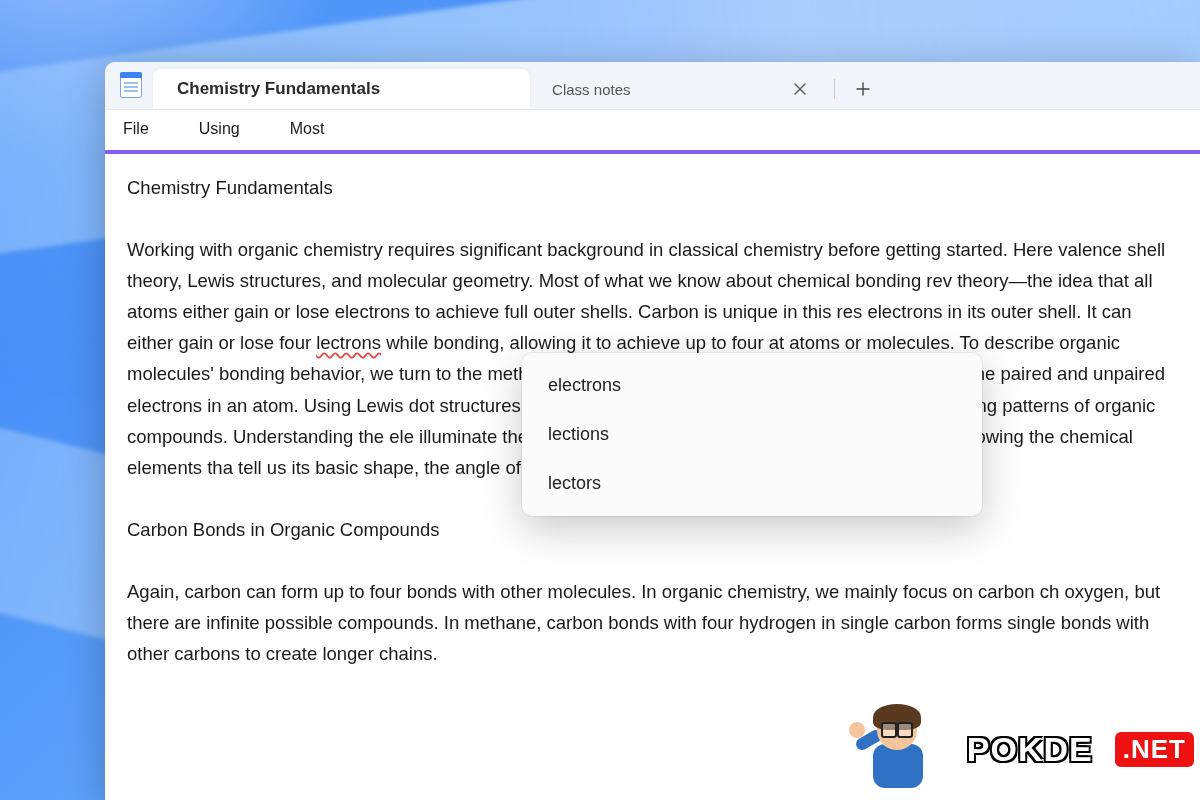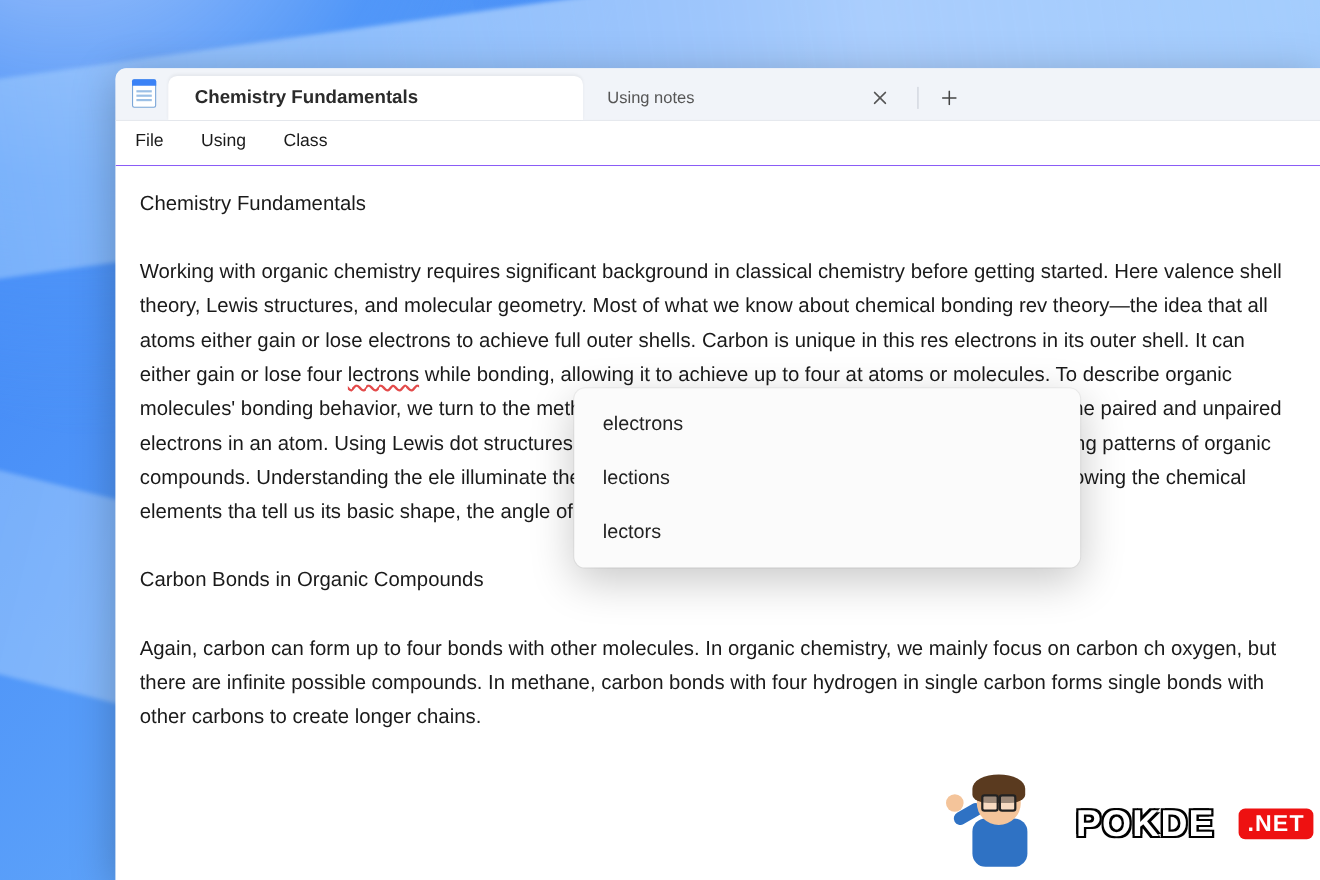--- a/index.html
+++ b/index.html
@@ -87,26 +87,26 @@
     width:24px;height:24px;display:flex;align-items:center;justify-content:center;
     color:#555; border-radius:4px; font-size:16px; margin-left:20px;
   }
   .tab-divider{ width:1px; height:20px; background:#c9ced8; margin:0 4px 10px 4px;}
   .new-tab {
     width:36px; height:36px; display:flex;align-items:center;justify-content:center;
     color:#444; font-size:20px; margin-bottom:2px; margin-left:6px; border-radius:4px; cursor:pointer;
   }
 
   .menubar {
-    display:flex; gap:34px;
+    display:flex; gap:50px;
     padding: 10px 18px 12px 18px;
     background:#ffffff;
     font-size:16px;
     color:#1a1a1a;
-    border-bottom:1px solid #8b5cf6;
+    border-bottom:4px solid #8b5cf6;
   }
   .menubar .menu-item{ cursor:pointer; }
 
   .editor {
     flex:1;
     background:#ffffff;
     padding: 18px 22px;
     font-size: 18.5px;
     line-height: 1.68;
     color: #1a1a1a;
@@ -146,21 +146,21 @@
     position:absolute; right:6px; bottom:6px;
     display:flex; align-items:center; gap:22px;
     font-weight:900; font-size:34px; letter-spacing:1px;
     color:#fff;
     text-shadow: 0 0 2px #000, 2px 2px 0 #000, -2px -2px 0 #000, 2px -2px 0 #000, -2px 2px 0 #000;
     font-family: Arial Black, Arial, sans-serif;
     z-index:100;
   }
   .watermark .net{
     background:#e11; color:#fff; padding:2px 8px; border-radius:6px;
-    text-shadow:none; font-size:21px; font-weight:900;
+    text-shadow:none; font-size:26px; font-weight:900;
   }
   .mascot{
     width:90px;height:90px; position:relative;
   }
   .mascot .head{position:absolute; left:22px; top:6px; width:40px;height:40px;border-radius:50%;background:#f4c49a;}
   .mascot .hair{position:absolute; left:18px; top:0px; width:48px;height:26px;border-radius:50% 50% 30% 30%;background:#5a3a1f;}
   .mascot .body{position:absolute; left:18px; top:40px; width:50px;height:44px;border-radius:12px;background:#2f72c4;}
   .mascot .arm{position:absolute; left:0px; top:30px; width:28px;height:12px;border-radius:6px;background:#2f72c4; transform:rotate(-30deg);}
   .mascot .hand{position:absolute; left:-6px; top:18px; width:16px;height:16px;border-radius:50%;background:#f4c49a;}
   .mascot .glasses{position:absolute; left:26px; top:18px; width:32px;height:10px;}
@@ -181,39 +181,39 @@
 <div class="window">
 
   <div class="titlebar">
     <div class="app-icon">
       <div class="notepad-glyph"></div>
     </div>
     <div class="tab active">
       <span>Chemistry Fundamentals</span>
     </div>
     <div class="tab inactive">
-      <span>Using notes</span>
+      <span>Class notes</span>
       <span class="close">
         <svg width="12" height="12" viewBox="0 0 12 12">
             <path d="M1 1 L11 11 M11 1 L1 11" stroke="#555" stroke-width="1.4" stroke-linecap="round"></path>
           </svg>
       </span>
     </div>
     <div class="tab-divider"></div>
     <div class="new-tab">
       <svg width="14" height="14" viewBox="0 0 14 14">
           <path d="M7 1 V13 M1 7 H13" stroke="#444" stroke-width="1.4" stroke-linecap="round"></path>
         </svg>
     </div>
   </div>
 
   <div class="menubar">
     <span class="menu-item">File</span>
     <span class="menu-item">Using</span>
-    <span class="menu-item">Class</span>
+    <span class="menu-item">Most</span>
   </div>
 
   <div class="editor">
     <p>Chemistry Fundamentals</p>
     <div class="para-gap"></div>
     <p>
       <span>Working with organic chemistry requires significant background in classical chemistry before getting started. Here valence shell theory, Lewis structures, and molecular geometry. Most of what we know about chemical bonding rev theory—the idea that all atoms either gain or lose electrons to achieve full outer shells. Carbon is unique in this res electrons in its outer shell. It can either gain or lose four </span><span class="spell-error">lectrons</span><span> while bonding, allowing it to achieve up to four at atoms or molecules. To describe organic molecules' bonding behavior, we turn to the methods for transcribing th play a pivotal role in describing the paired and unpaired electrons in an atom. Using Lewis dot structures (and structures) can help explain the shapes and bonding patterns of organic compounds. Understanding the ele illuminate the eventual shapes and resulting bonds in molecules. Knowing the chemical elements tha tell us its basic shape, the angle of its bonds, and its u</span>
     </p>
     <div class="para-gap"></div>
     <p>Carbon Bonds in Organic Compounds</p>

